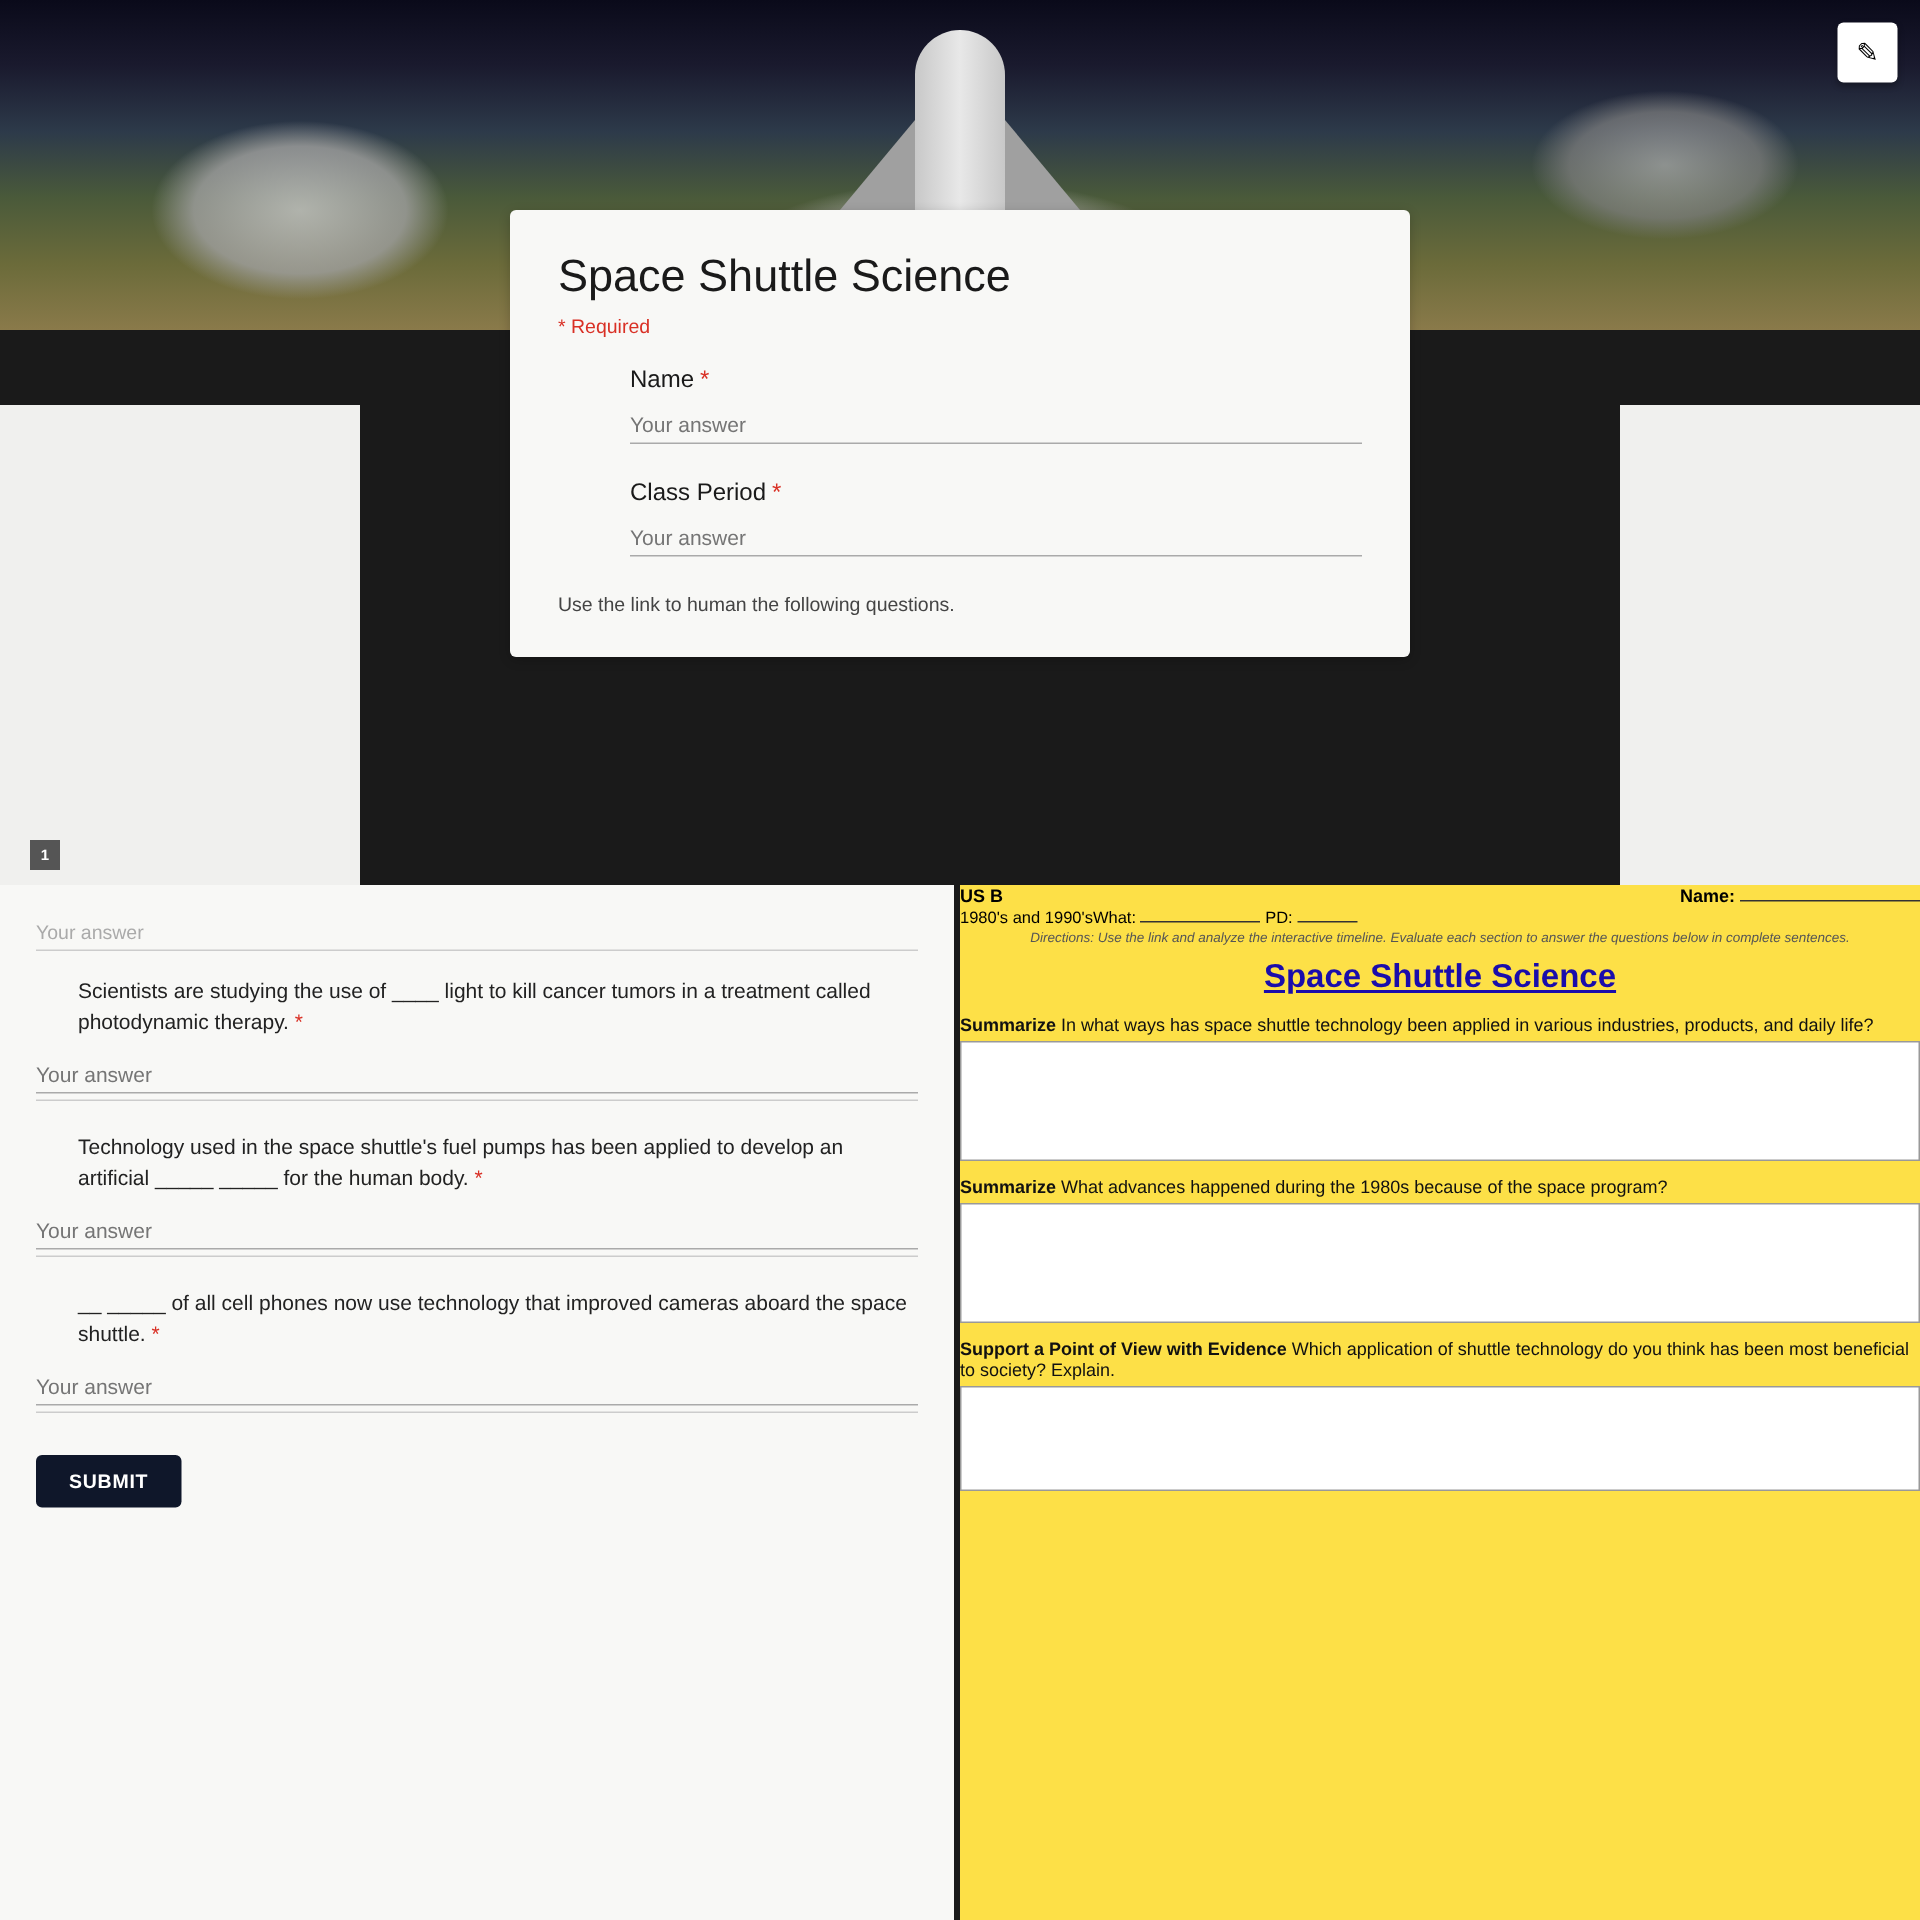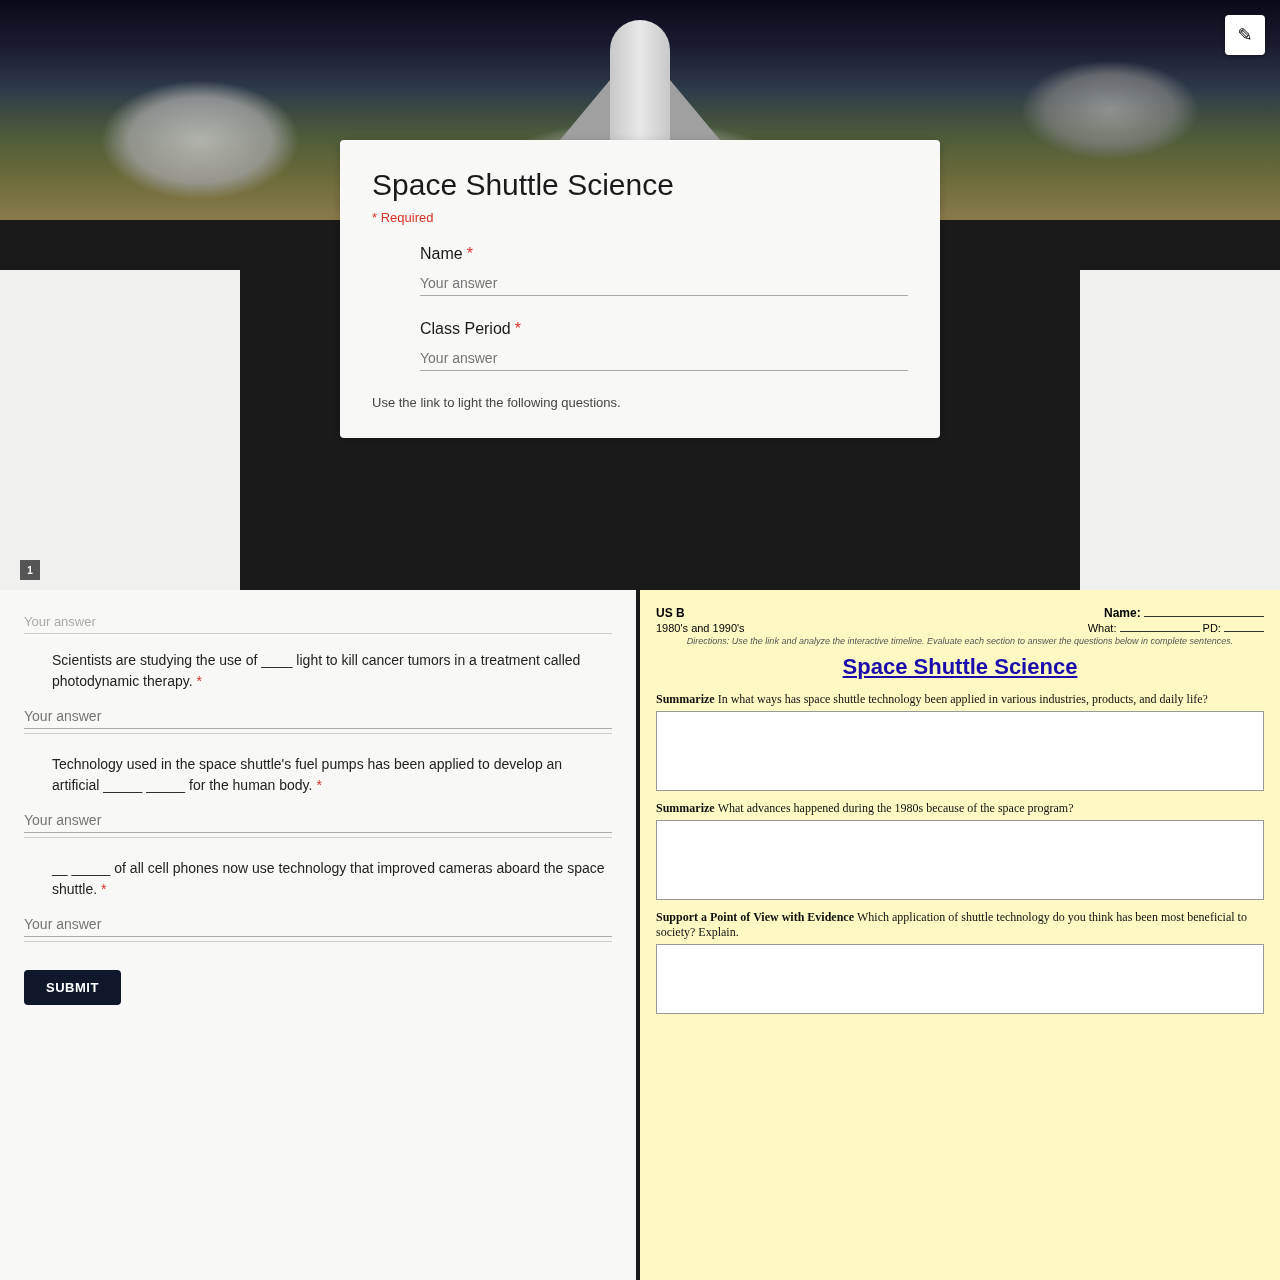--- a/index.html
+++ b/index.html
@@ -210,22 +210,22 @@
     .bottom-left {
       width: 50%;
       background: #f8f8f6;
       padding: 20px 24px;
       border-right: 4px solid #1a1a1a;
       overflow: hidden;
     }
 
     .bottom-right {
       width: 50%;
-      background: #fef9c3;
-      padding: 16px;
+      background: #fde047;
+      padding: 0;
       overflow: hidden;
     }
 
     
     .answer-placeholder {
       color: #aaa;
       font-size: 13px;
       border-bottom: 1px solid #ccc;
       padding: 4px 0;
       margin-bottom: 16px;
@@ -278,21 +278,20 @@
       text-align: center;
       font-size: 22px;
       font-weight: bold;
       color: #1a0dab;
       text-decoration: underline;
       margin-bottom: 12px;
     }
 
     .worksheet-question {
       margin-bottom: 10px;
-      font-family: Liberation Serif, serif;
     }
 
     .worksheet-question-label {
       font-size: 12px;
       font-weight: bold;
       margin-bottom: 4px;
       color: #111;
     }
 
     .worksheet-question-label span.normal {
@@ -385,21 +384,21 @@
     </div>
 
     <div class="form-field">
       <label class="field-label">
         <span>Class Period</span>
         <span class="required-star">*</span>
       </label>
       <input class="field-input" type="text" placeholder="Your answer" style="">
     </div>
 
-    <p class="form-hint">Use the link to light the following questions.</p>
+    <p class="form-hint">Use the link to human the following questions.</p>
   </div>
 </div>
 
 <div class="bottom-row">
 
   <div class="bottom-left">
     <div class="answer-placeholder">Your answer</div>
 
     <div class="question-text">
       <span>Scientists are studying the use of ____ light to kill cancer tumors in a treatment called photodynamic therapy.</span>
@@ -429,21 +428,21 @@
   </div>
 
   <div class="bottom-right">
     <div style="display:flex; justify-content:space-between; font-size:12px; font-weight:bold; margin-bottom:2px;">
       <span>US B</span>
       <span>
         <span>Name:</span>
         <span style="display:inline-block; width:120px; border-bottom:1px solid #333;"></span>
       </span>
     </div>
-    <div style="display:flex; justify-content:space-between; font-size:11px; margin-bottom:2px;">
+    <div style="display:flex; font-size:11px; margin-bottom:2px;">
       <span>1980's and 1990's</span>
       <span>
         <span>What:</span>
         <span style="display:inline-block; width:80px; border-bottom:1px solid #333;"></span>
         <span>PD:</span>
         <span style="display:inline-block; width:40px; border-bottom:1px solid #333;"></span>
       </span>
     </div>
     <div class="worksheet-directions">Directions: Use the link and analyze the interactive timeline. Evaluate each section to answer the questions below in complete sentences.</div>
     <div class="worksheet-title">Space Shuttle Science</div>

